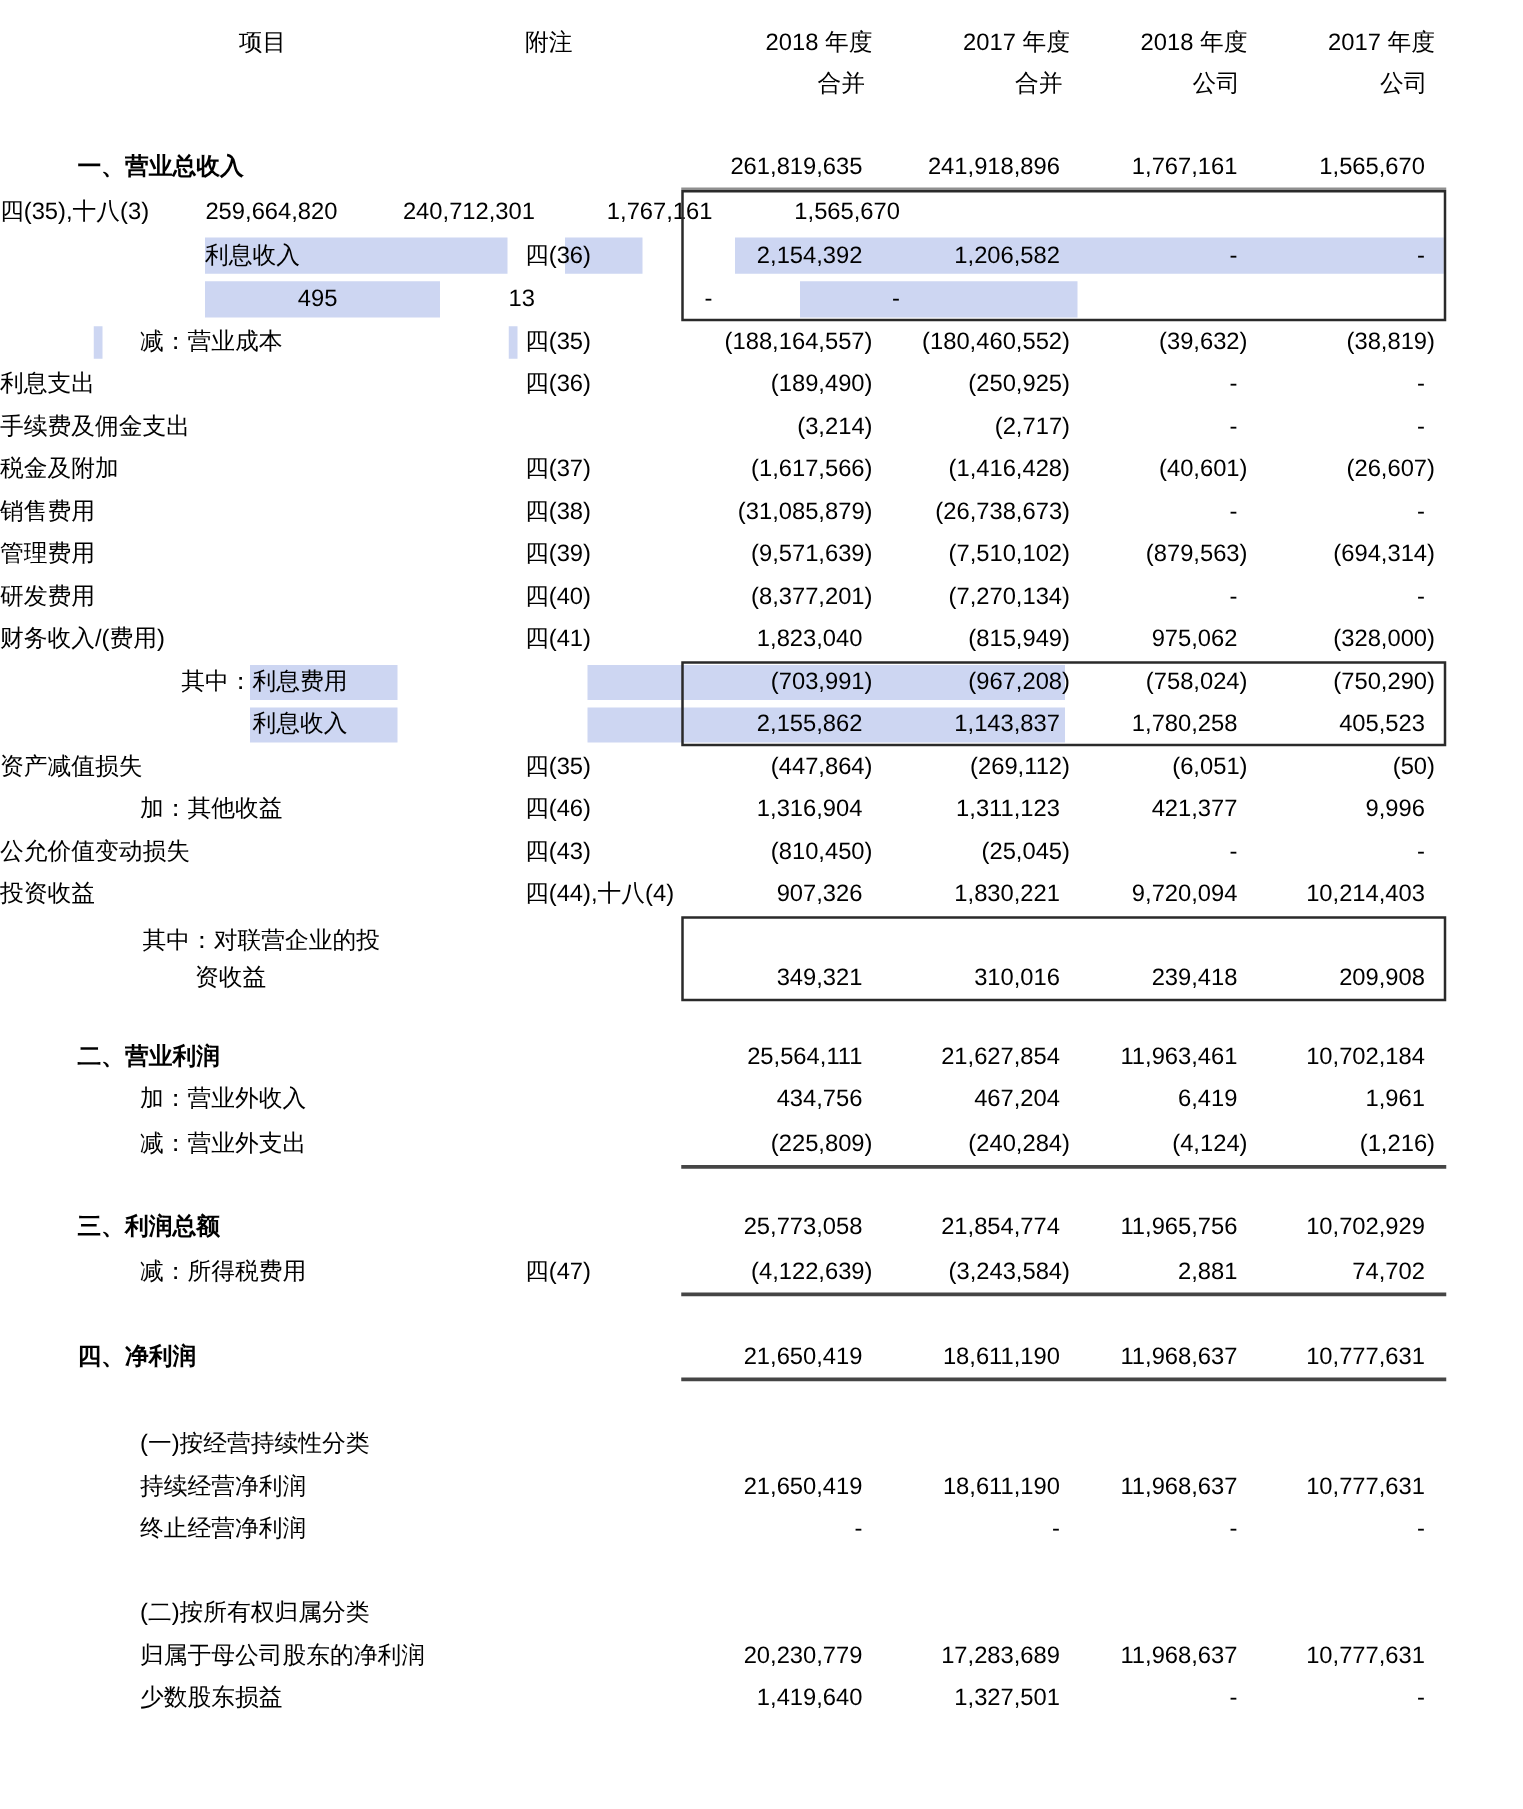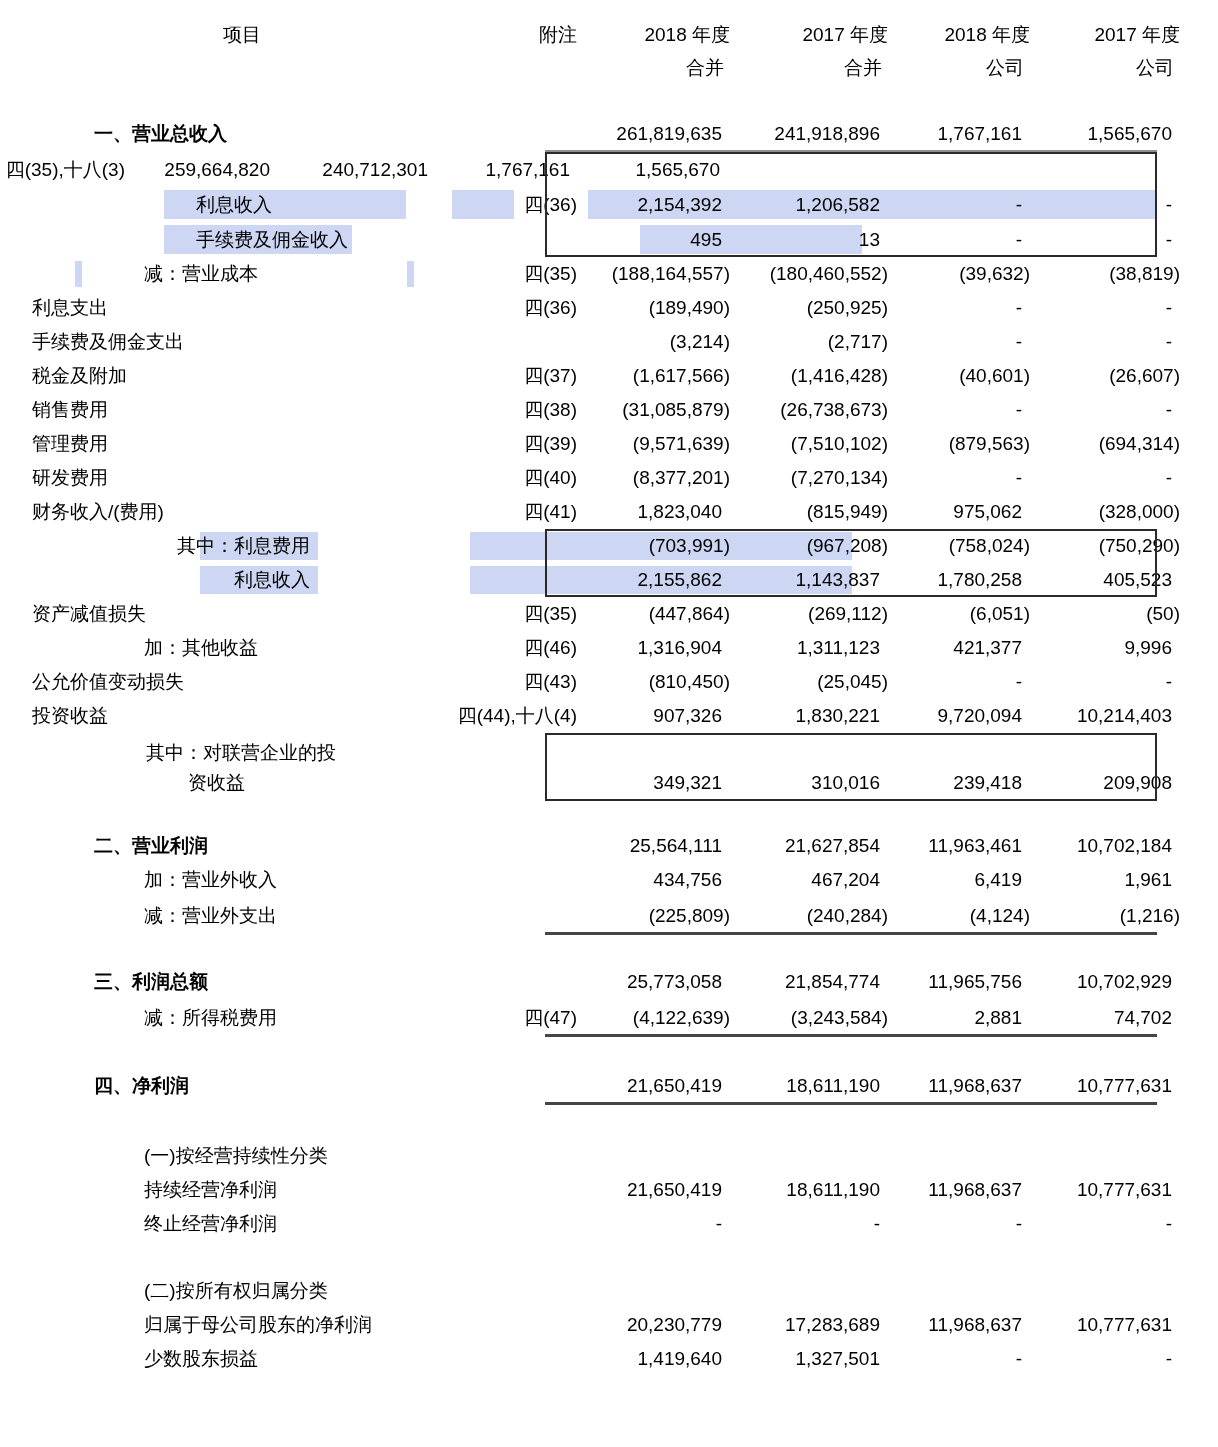--- a/index.html
+++ b/index.html
@@ -7,22 +7,22 @@
     position:relative;width:1218px;height:1447px;background:#ffffff;
     font-family:"Liberation Sans","DejaVu Sans",sans-serif;
     font-size:19px;color:#000;overflow:hidden;box-sizing:border-box;padding-top:18px;
   }
   .r{display:flex;height:34px;line-height:34px;position:relative;align-items:stretch;}
   .h33{height:33px;line-height:33px}
   .h35{height:35px;line-height:35px}
   .h36{height:36px;line-height:36px}
   .h38{height:38px;line-height:38px}
   .h68{height:68px;line-height:30px}
-  .c-label{width:420px;box-sizing:border-box;position:relative;z-index:1;white-space:nowrap;margin-left:32px;}
-  .c-note{width:125px;text-align:right;position:relative;z-index:1;white-space:nowrap;box-sizing:border-box;}
+  .c-label{width:420px;box-sizing:border-box;position:relative;z-index:1;white-space:nowrap;}
+  .c-note{width:125px;text-align:left;position:relative;z-index:1;white-space:nowrap;box-sizing:border-box;}
   .c-num{position:relative;z-index:1;text-align:right;white-space:nowrap;box-sizing:border-box;padding-right:10px;}
   .v0{width:155px}.v1{width:158px}.v2{width:142px}.v3{width:150px}
   .c-num.paren{padding-right:2px}
   .l0{padding-left:62px}
   .l1{padding-left:107px}
   .l1b{padding-left:112px}
   .l1c{padding-left:112px}
   .l2{}
   .l2b{padding-left:145px}
   .l2c{padding-left:114px}
@@ -103,21 +103,20 @@
           <div class="c-label l3">利息收入</div>
           <div class="c-note">四(36)</div>
           <div class="c-num v0">2,154,392</div>
           <div class="c-num v1">1,206,582</div>
           <div class="c-num v2">-</div>
           <div class="c-num v3">-</div>
         </div>
         <div class="r h35">
           <i class="hl hlD"></i>
           <i class="hl hlE"></i>
-          <div class="c-label l3">手续费及佣金收入</div>
           <div class="c-note"></div>
           <div class="c-num v0">495</div>
           <div class="c-num v1">13</div>
           <div class="c-num v2">-</div>
           <div class="c-num v3">-</div>
         </div>
       </div>
       <div class="r">
         <i class="hl hlF"></i>
         <i class="hl hlG"></i>

